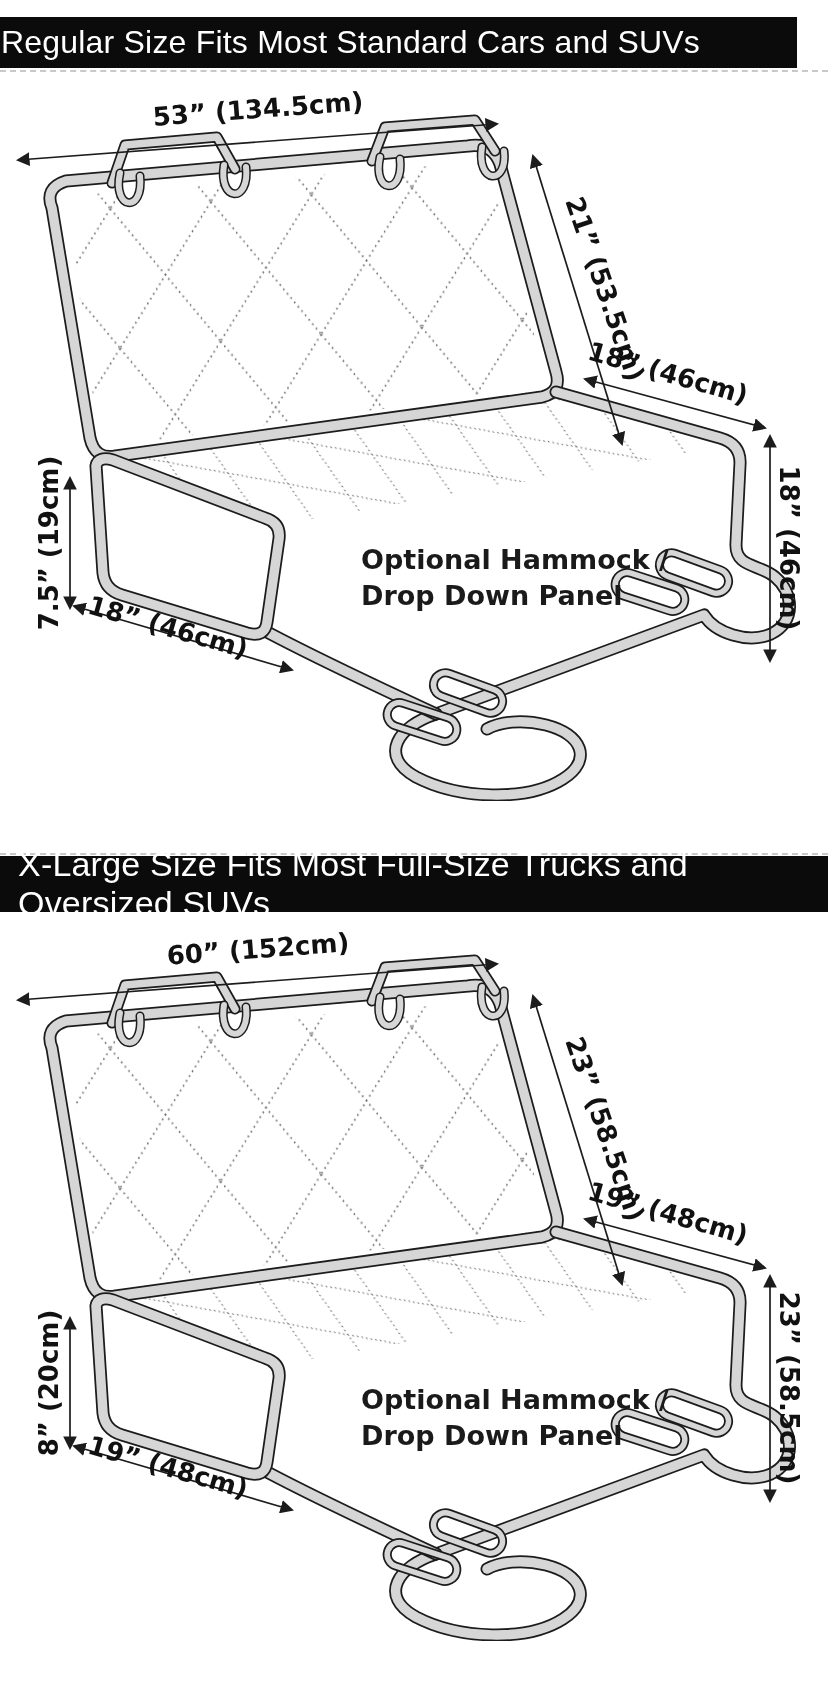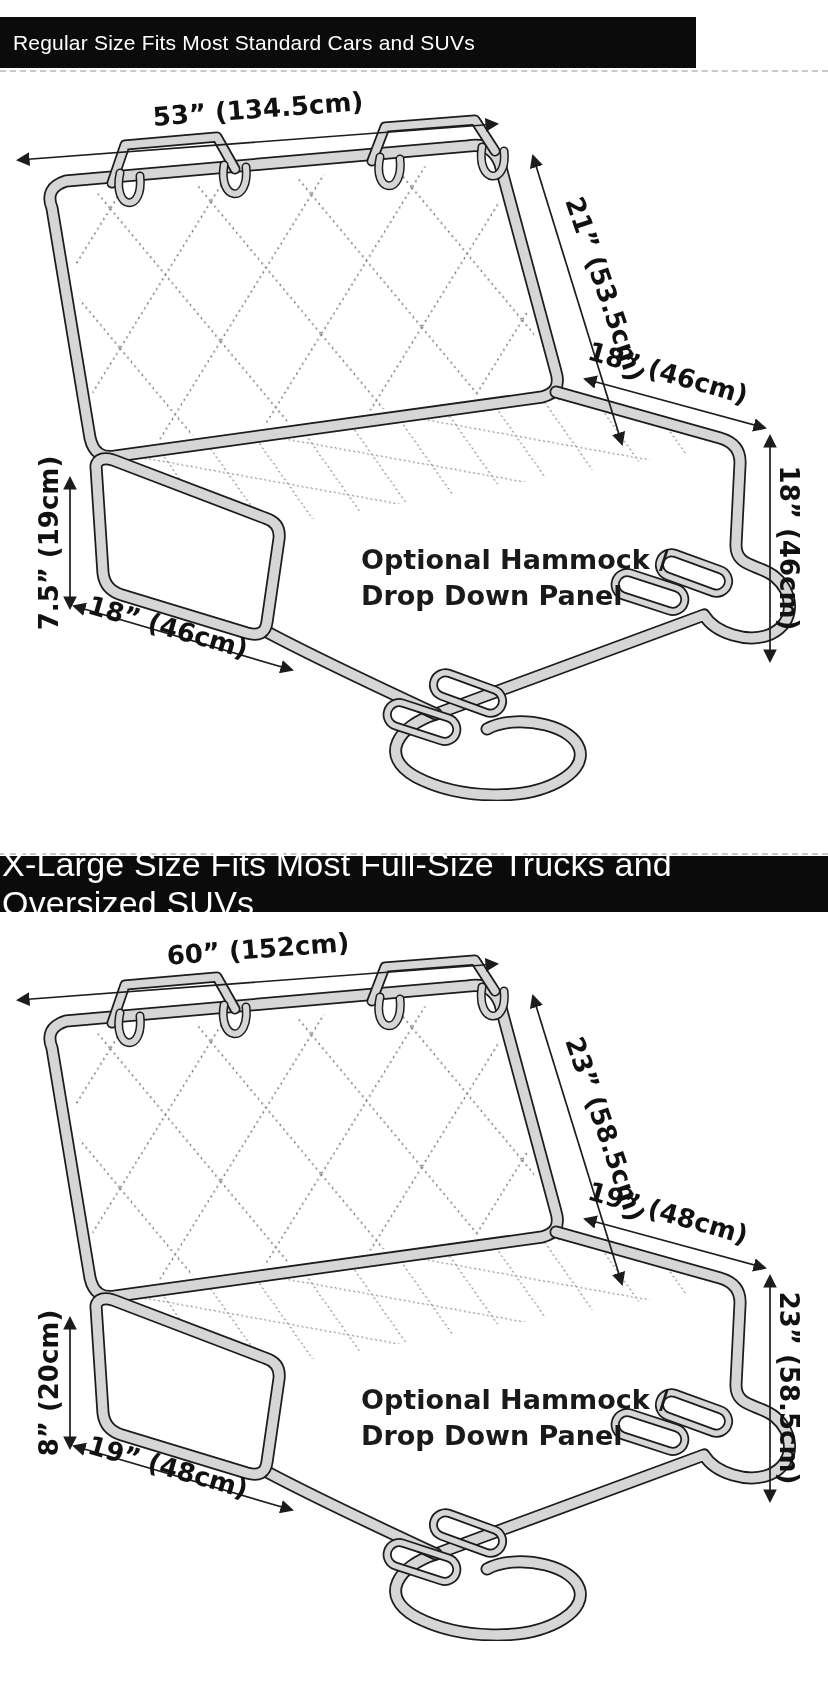--- a/index.html
+++ b/index.html
@@ -7,22 +7,22 @@
     --line:#1c1c1c; --band:#d6d6d6; --dot:#6f6f6f; --label:#111111;
   }
   *{box-sizing:border-box;}
   html,body{margin:0;padding:0;background:#ffffff;}
   body{width:828px;font-family:"Liberation Sans",sans-serif;}
   .banner{
     background:var(--banner-bg);color:var(--banner-text);
     font-weight:400;display:flex;align-items:center;
     font-family:"Liberation Sans",sans-serif;letter-spacing:.2px;
   }
-  .banner.b1{margin-top:17px;width:696px;height:51px;font-size:21px;padding-left:13px;}
-  .banner.b2{width:828px;height:56px;font-size:34px;padding-left:2px;}
+  .banner.b1{margin-top:17px;width:797px;height:51px;font-size:32px;padding-left:1px;}
+  .banner.b2{width:828px;height:56px;font-size:34px;padding-left:18px;}
   .sep{border-top:2px dashed #c9c9c9;width:828px;height:0;}
   .sep1{margin-top:2px;}
   .sep2{margin-top:52px;margin-bottom:1px;}
   .figure{position:relative;width:828px;height:725px;margin-top:4px;}
   .figure svg{position:absolute;left:0;top:0;}
   .dim{
     position:absolute;font:700 26px "DejaVu Sans",sans-serif;color:var(--label);
     white-space:nowrap;transform:translate(-50%,-50%) rotate(var(--r,0deg));
   }
   .hammock{

